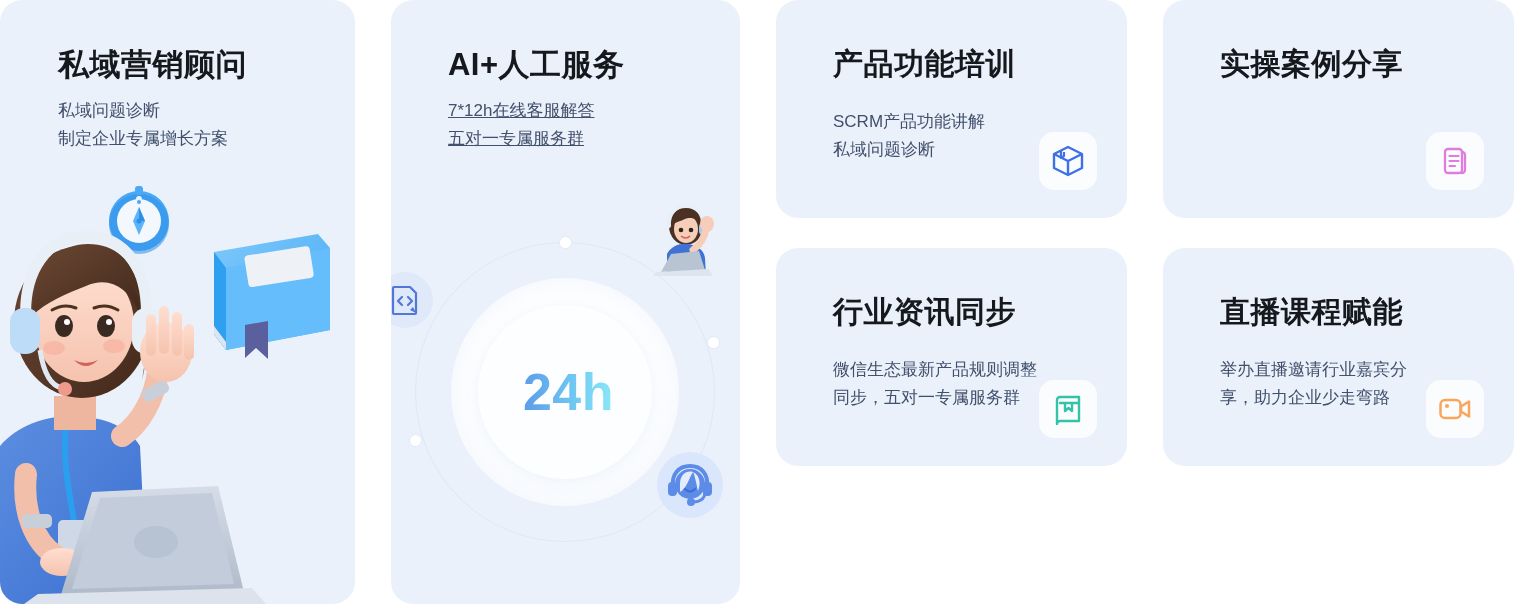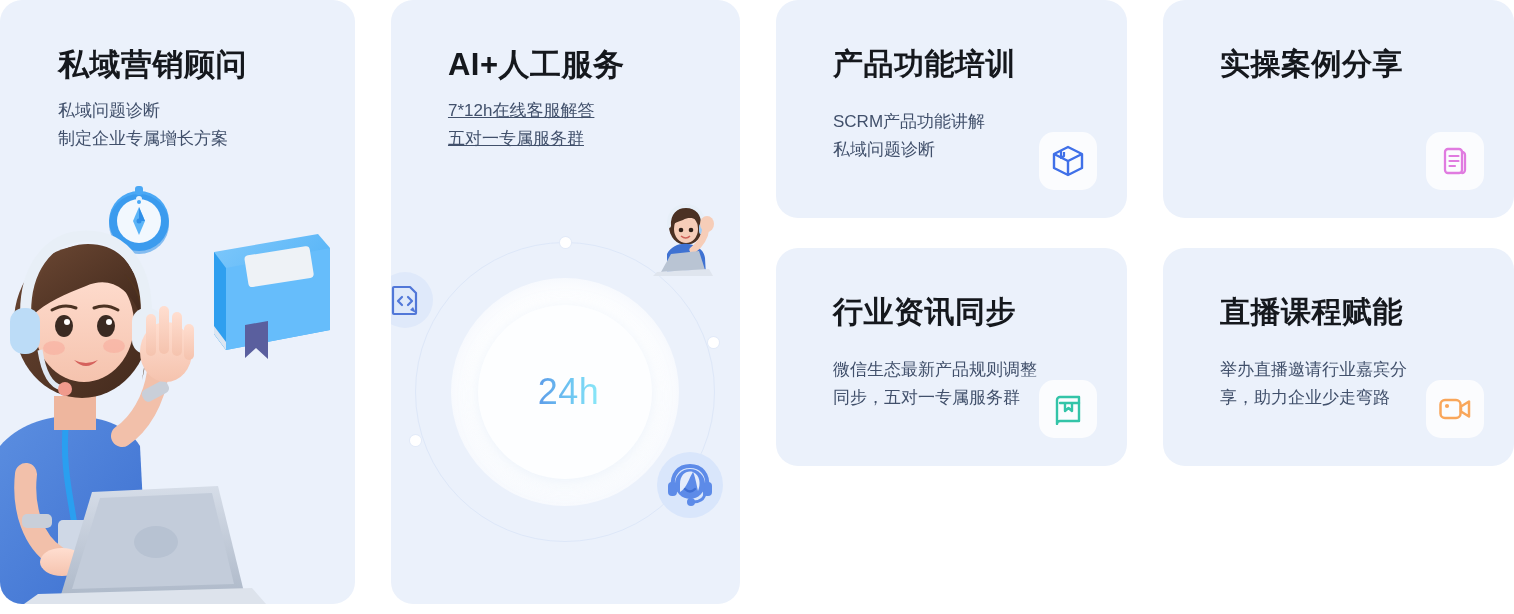--- a/index.html
+++ b/index.html
@@ -108,22 +108,22 @@
     left: 63px; top: 63px;
     width: 174px; height: 174px;
     border-radius: 50%;
     background: #fdfeff;
     box-shadow: 0 4px 22px rgba(140,175,230,0.18);
     display: flex;
     align-items: center;
     justify-content: center;
   }
   .hours {
-    font-size: 36px;
-    font-weight: normal;
+    font-size: 52px;
+    font-weight: bold;
     letter-spacing: 0.5px;
     background: linear-gradient(90deg, #5c9ce9 0%, #6fc7f2 55%, #8ae8f8 100%);
     -webkit-background-clip: text;
     background-clip: text;
     color: transparent;
     margin-left: 6px;
   }
   .dot {
     position: absolute;
     width: 11px; height: 11px;

